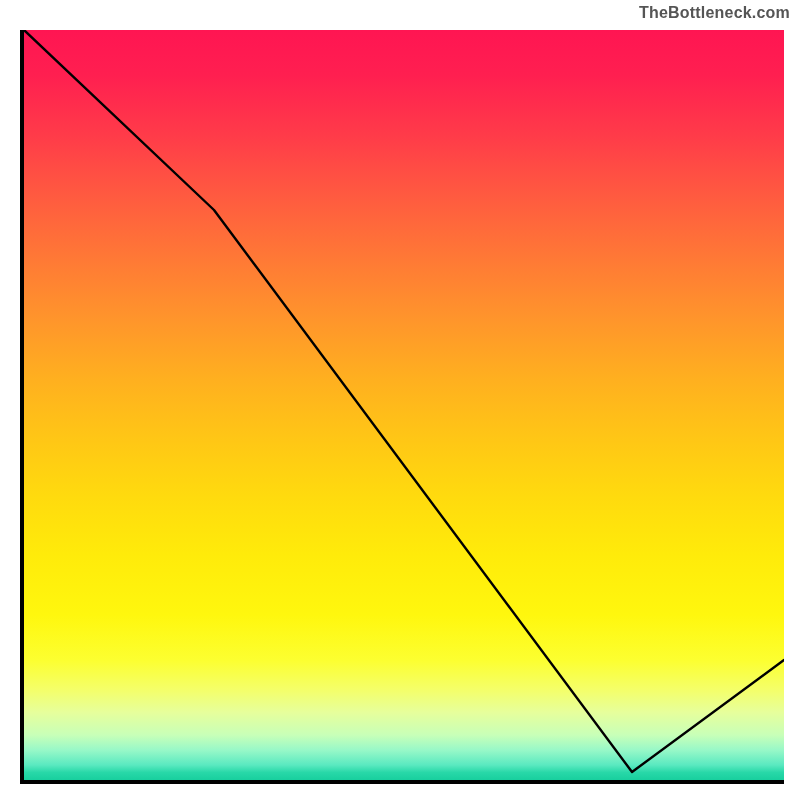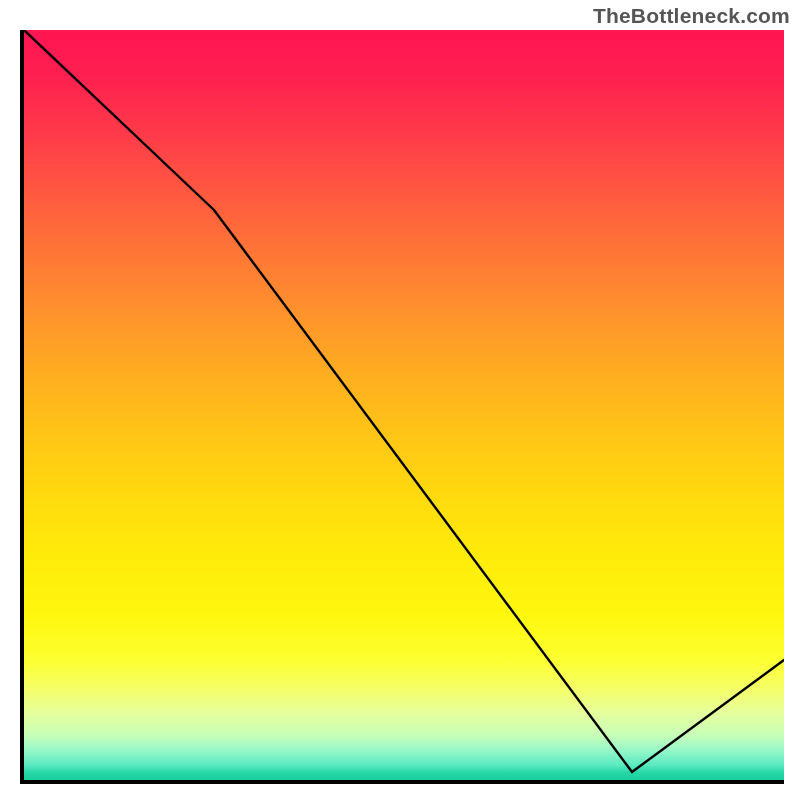--- a/index.html
+++ b/index.html
@@ -12,21 +12,21 @@
   }
   .container {
     position: relative;
     width: 800px;
     height: 800px;
   }
   .attribution {
     position: absolute;
     top: 4px;
     right: 10px;
-    font-size: 21px;
+    font-size: 16px;
     font-weight: bold;
     color: #555555;
     letter-spacing: 0.2px;
   }
   .plot-area {
     position: absolute;
     left: 20px;
     top: 30px;
     width: 760px;
     height: 750px;

